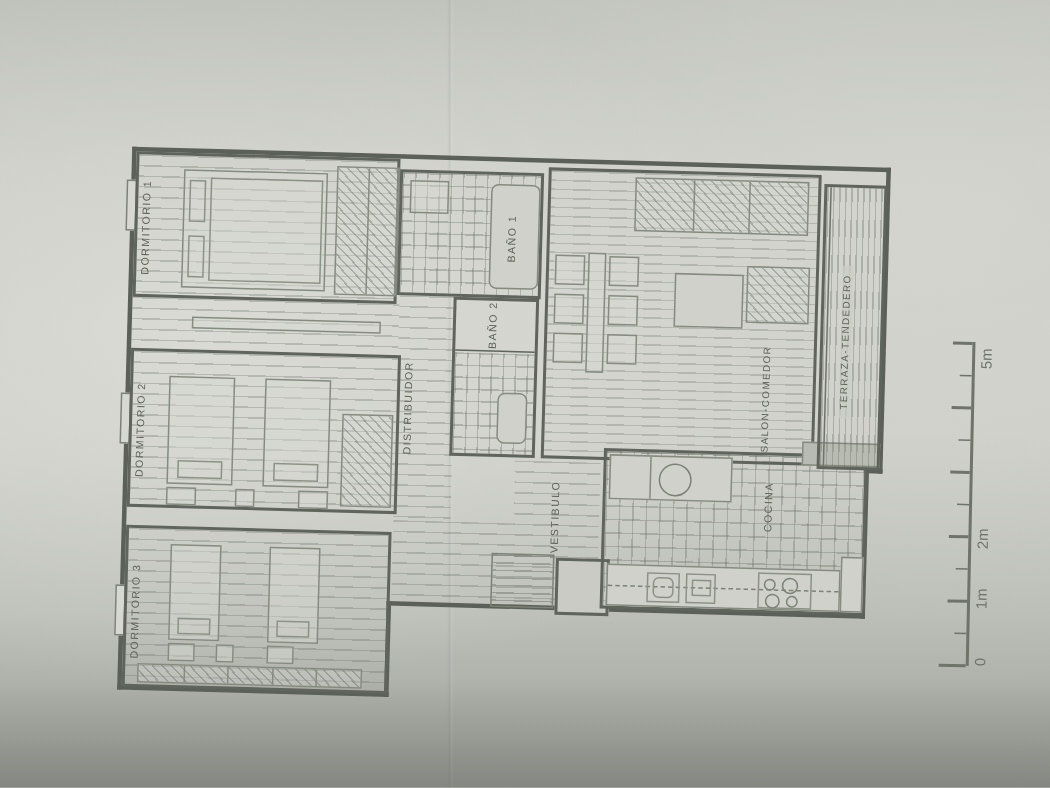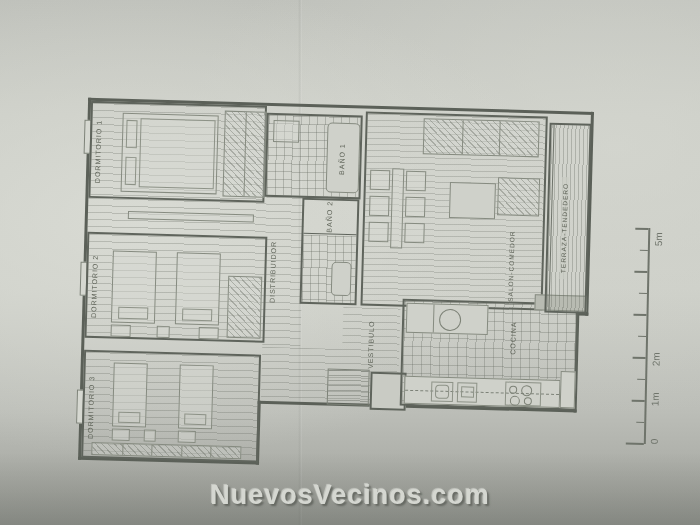--- a/index.html
+++ b/index.html
@@ -209,15 +209,14 @@
           <div class="tick" style="top: 193.5px; left: 6px; width: 8px;"></div>
           <div class="tick" style="top: 215px; left: -4px; width: 18px;"></div>
         </div>
       <span class="vlabel slabel" style="top:-2px;">5m</span>
       <span class="vlabel slabel" style="top:118px;">2m</span>
       <span class="vlabel slabel" style="top:158px;">1m</span>
       <span class="vlabel slabel" style="top:200px;">0</span>
     </div>
 
     <div class="shadow-band"></div>
-    <div class="watermark">NuevosVecinos.com</div>
   </div>
 </div>
 
 </body></html>

